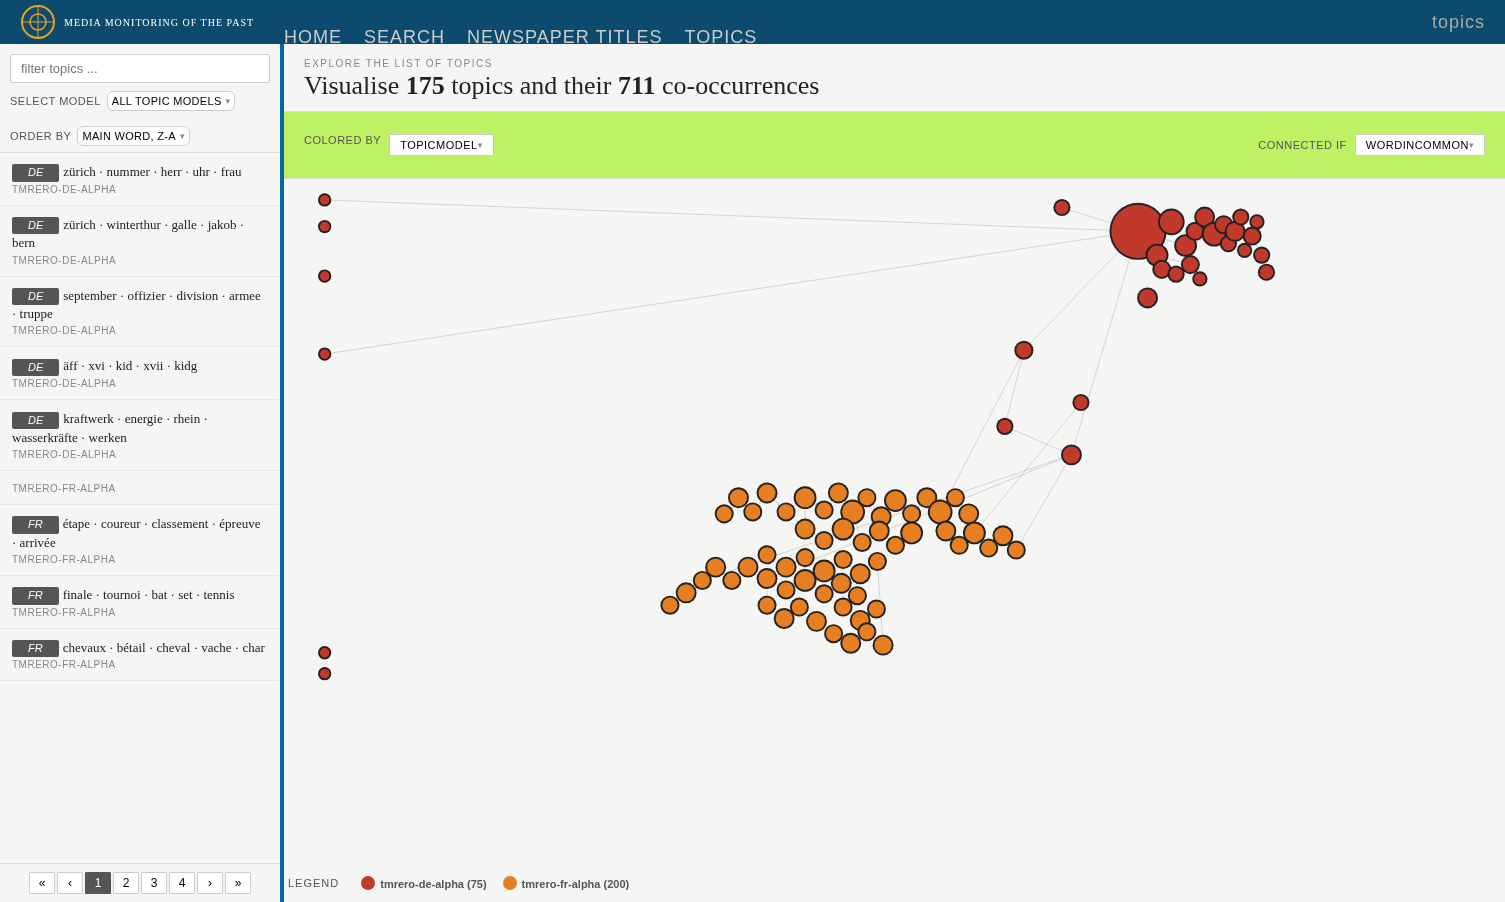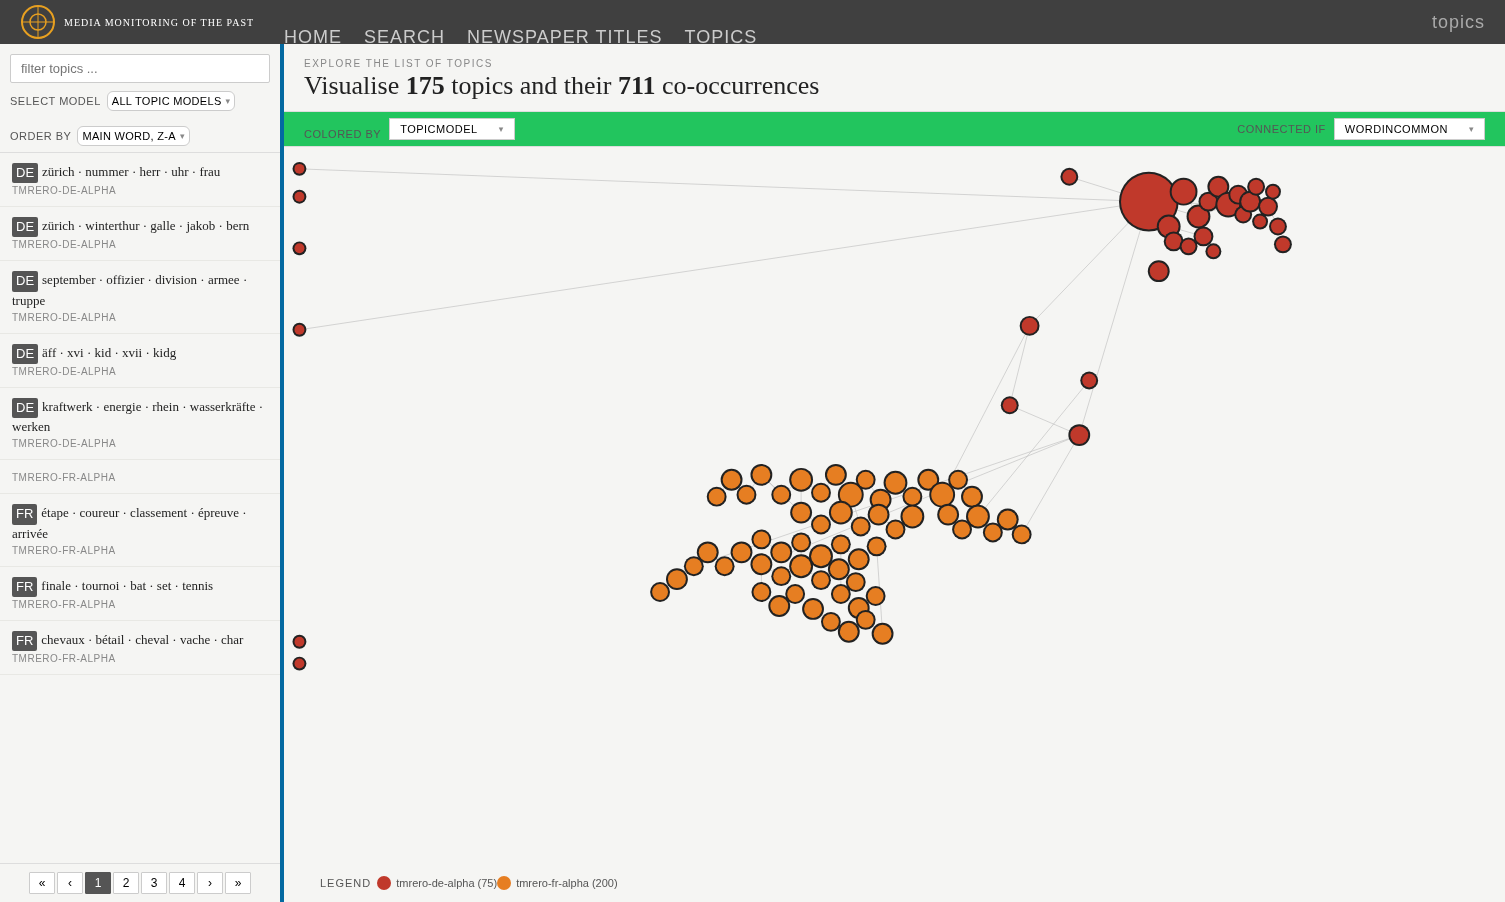--- a/index.html
+++ b/index.html
@@ -1,20 +1,20 @@
 <!DOCTYPE html>
 <html><head>
   <meta charset="utf-8">
   <style>
     * { box-sizing: border-box; margin: 0; padding: 0; }
     body { font-family: 'Georgia', serif; background: #f5f5f3; color: #222; font-size: 13px; }
 
     
     .navbar {
-      background: #404040;
+      background: #0c4a6e;
       display: flex;
       align-items: center;
       padding: 0 20px;
       height: 44px;
       gap: 30px;
     }
     .navbar-brand {
       display: flex;
       align-items: center;
       gap: 8px;
@@ -128,27 +128,28 @@
       color: #888;
       margin-top: 2px;
       font-family: sans-serif;
       letter-spacing: 0.5px;
       text-transform: uppercase;
     }
     .lang-badge {
       display: inline-block;
       background: #555;
       color: #fff;
-      font-size: 13px;
-      padding: 1px 4px;
+      font-size: 11px;
+      padding: 1px 16px;
       border-radius: 2px;
       margin-right: 4px;
       font-family: sans-serif;
       vertical-align: middle;
       text-transform: uppercase;
+      font-style: italic;
     }
 
     
     .pagination {
       display: flex;
       align-items: center;
       gap: 2px;
       padding: 8px 10px;
       border-top: 1px solid #ddd;
       background: #f5f5f3;
@@ -191,25 +192,25 @@
       font-family: Georgia, serif;
       color: #222;
       padding: 0 20px 10px;
       font-weight: normal;
     }
     .main-title strong { font-weight: bold; font-family: Liberation Serif, serif; }
 
     
     .viz-header {
       display: flex;
-      align-items: flex-end;
-      padding: 6px 20px;
+      align-items: flex-start;
+      padding: 22px 20px;
       border-top: 1px solid #ddd;
       border-bottom: 1px solid #ddd;
-      background: #22c55e;
+      background: #bef264;
       gap: 8px;
       font-family: sans-serif;
       font-size: 11px;
       color: #555;
       letter-spacing: 0.5px;
       text-transform: uppercase;
     }
     .viz-header-right {
       margin-left: auto;
       display: flex;
@@ -217,58 +218,59 @@
       gap: 8px;
     }
     .dropdown-btn-viz {
       border: 1px solid #ccc;
       background: #fff;
       padding: 4px 10px;
       font-size: 11px;
       cursor: pointer;
       display: flex;
       align-items: center;
-      gap: 21px;
+      gap: 0;
       font-family: sans-serif;
       letter-spacing: 0.5px;
       text-transform: uppercase;
     }
 
     
     .graph-area {
       flex: 1;
       position: relative;
       overflow: hidden;
     }
     .graph-svg {
       width: 100%;
       height: 100%;
     }
 
     
     .legend {
       position: absolute;
       bottom: 12px;
-      left: 36px;
+      left: 4px;
       display: flex;
       align-items: center;
-      gap: 0;
+      gap: 16px;
       font-family: sans-serif;
       font-size: 11px;
       color: #555;
     }
     .legend-label {
       text-transform: uppercase;
       letter-spacing: 1px;
       margin-right: 6px;
     }
     .legend-item {
       display: flex;
-      align-items: center;
+      align-items: flex-end;
       gap: 5px;
+      font-weight: bold;
     }
     .legend-dot {
       width: 14px;
       height: 14px;
       border-radius: 50%;
     }
   </style>
 </head>
 <body>
 

